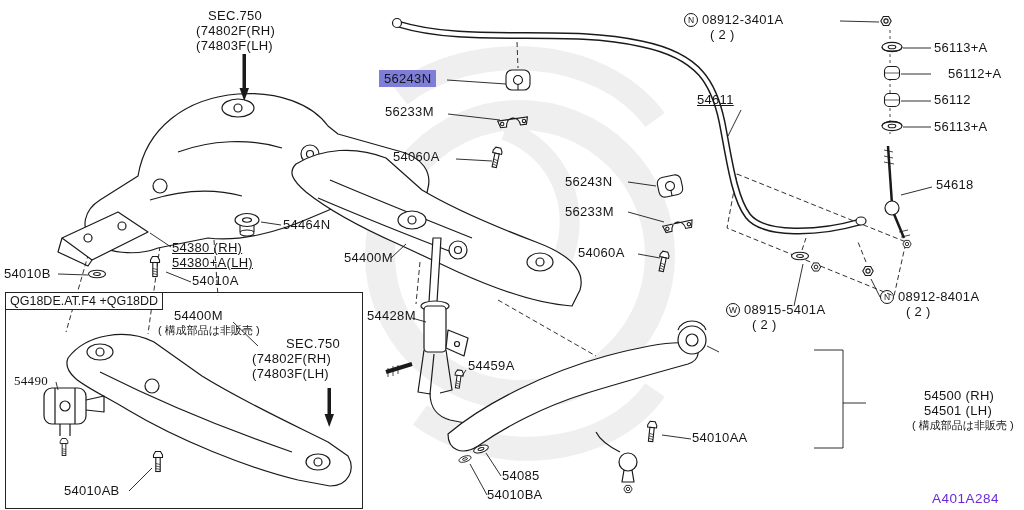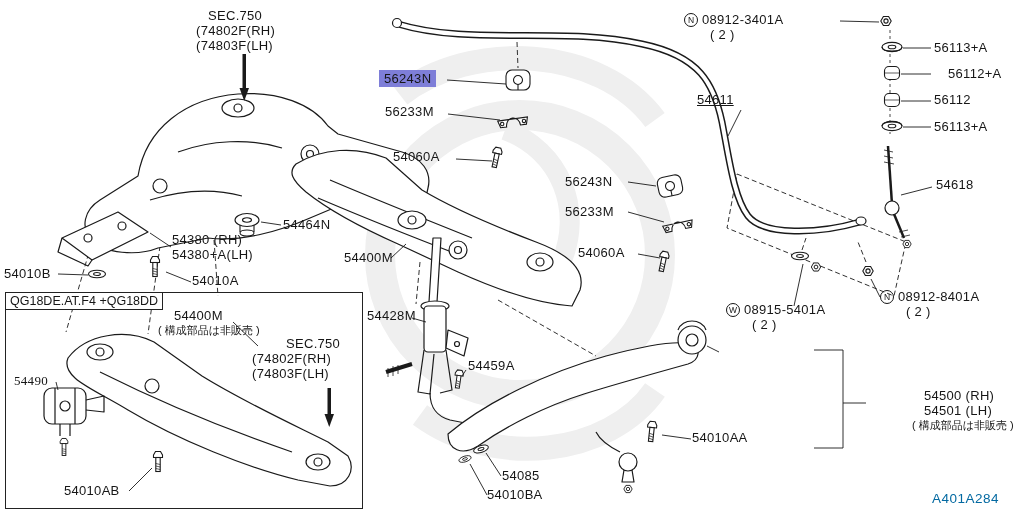--- a/index.html
+++ b/index.html
@@ -12,21 +12,21 @@
   .lbl{position:absolute;font-size:13px;letter-spacing:.3px;line-height:15px;
        white-space:nowrap;z-index:3;}
   .ind10{margin-left:12px;}
   .ind34{margin-left:34px;}
   .ind16{margin-left:16px;}
   .qty{margin-left:26px;}
   .jp{font-size:11px;letter-spacing:0;}
   .hl{padding:1px 5px;}
   .circ{display:inline-block;width:12px;height:12px;line-height:12px;border:1px solid #161616;
         border-radius:50%;font-size:8.5px;text-align:center;margin-right:4px;vertical-align:1px;letter-spacing:0;}
-  .dwg{position:absolute;font-size:13.5px;letter-spacing:.5px;color:#0369a1;z-index:3;}
+  .dwg{position:absolute;font-size:13.5px;letter-spacing:.5px;color:#6d28d9;z-index:3;}
 </style>
 </head>
 <body>
 
 <div class="stage">
 
 <svg class="art" width="1024" height="510" viewBox="0 0 1024 510">
   <defs>
     <g id="bolt" stroke="#1a1a1a" stroke-width="1.1" fill="#fff">
       <path d="M-4.5,-3 L-2.5,-6.5 L2.5,-6.5 L4.5,-3 L4.5,-0.5 L-4.5,-0.5 Z"></path>
@@ -252,21 +252,21 @@
 
 <div class="lbl" style="left:697px;top:92px;text-decoration:underline;"><span>54611</span></div>
 <div class="lbl" style="left:936px;top:177px;"><span>54618</span></div>
 
 <div class="lbl" style="left:565px;top:174px;"><span>56243N</span></div>
 <div class="lbl" style="left:565px;top:204px;"><span>56233M</span></div>
 <div class="lbl" style="left:578px;top:245px;"><span>54060A</span></div>
 
 <div class="lbl" style="left:283px;top:217px;"><span>54464N</span></div>
 
-<div class="lbl" style="left:172px;top:232px;">
+<div class="lbl" style="left:172px;top:240px;text-decoration:underline;">
   <div>54380  (RH)</div>
   <div>54380+A(LH)</div>
 </div>
 
 <div class="lbl" style="left:344px;top:250px;"><span>54400M</span></div>
 <div class="lbl" style="left:4px;top:266px;text-align:right;"><span>54010B</span></div>
 <div class="lbl" style="left:192px;top:273px;"><span>54010A</span></div>
 
 <div class="lbl" style="left:158px;top:308px;">
   <div class="ind16">54400M</div>

